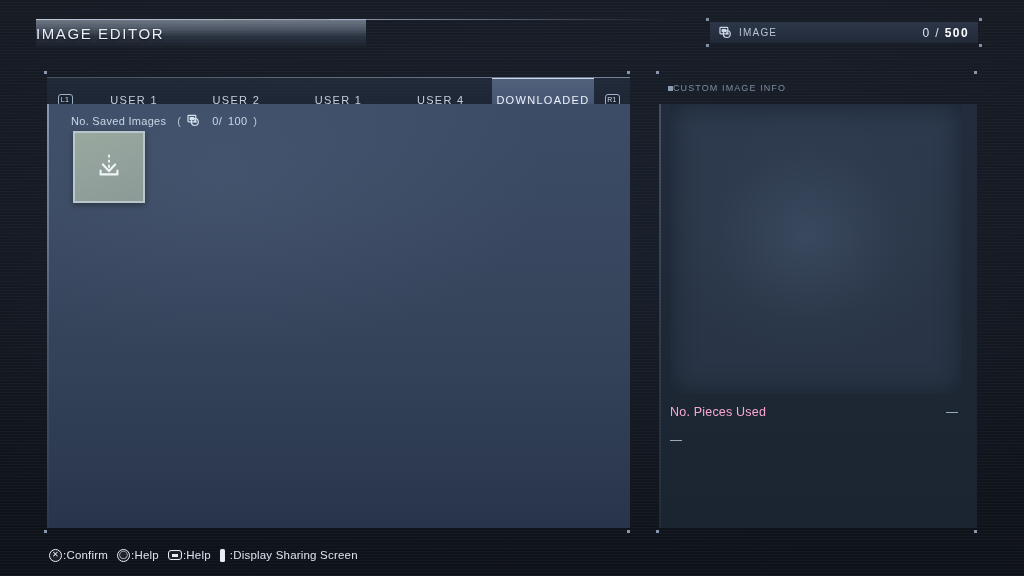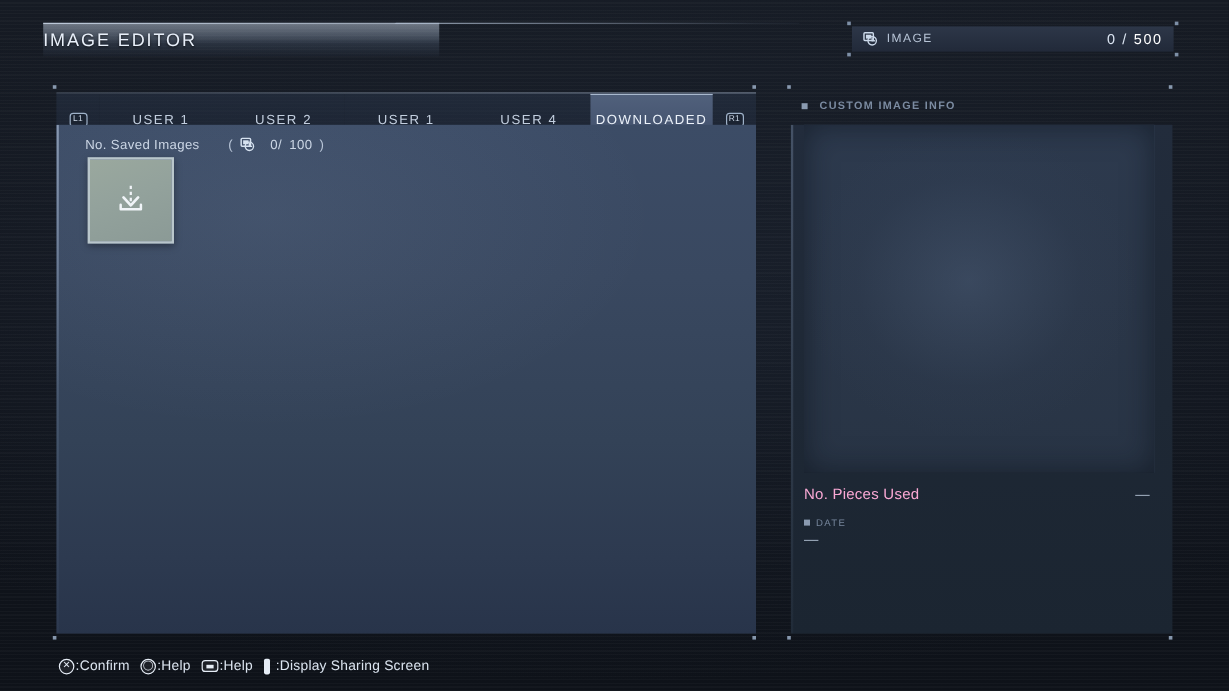--- a/index.html
+++ b/index.html
@@ -62,21 +62,21 @@
     display:flex; align-items:center; padding:0 9px;
   }
   #counter-box .tick{ position:absolute; width:3px; height:3px; background:#8fa3bd; opacity:.85; }
   #counter-box .tk-tl{ left:-4px; top:-4px; }
   #counter-box .tk-tr{ right:-4px; top:-4px; }
   #counter-box .tk-bl{ left:-4px; bottom:-4px; }
   #counter-box .tk-br{ right:-4px; bottom:-4px; }
   #counter-label{ font-size:10px; letter-spacing:1.2px; color:#b7c4d6; margin-left:7px; }
   #counter-value{ margin-left:auto; font-size:12px; letter-spacing:1.4px; color:#e8f0fb; }
   #counter-value .cur{ color:#dbe5f2; }
-  #counter-value .max{ font-weight:normal; color:#ffffff; }
+  #counter-value .max{ font-weight:bold; color:#ffffff; }
 
   .img-glyph{ width:13px; height:13px; display:block; }
 
   
   #main-panel{
     position:absolute; left:47px; top:104px; width:583px; height:424px;
     background:linear-gradient(180deg,#3c4c66 0%,#394860 30%,#334257 62%,#2a3purple 62%,#2a3549 100%);
     background:linear-gradient(180deg,#3c4c66 0%,#394860 30%,#334257 62%,#2d3a50 85%,#28344a 100%);
     overflow:hidden;
   }
@@ -115,21 +115,21 @@
   .sh-btn{
     width:15px; height:12px; border:1px solid #9fb2c9; border-radius:3px;
     display:flex; align-items:center; justify-content:center;
     font-size:7px; line-height:1; color:#cdd9e8; letter-spacing:.3px;
     background:rgba(26,34,48,.7);
   }
 
   
   #saved-row{
     position:absolute; left:71px; top:114px;
-    display:flex; align-items:center; gap:18px;
+    display:flex; align-items:center; gap:5px;
     font-size:11px; color:#cbd6e5; letter-spacing:.3px;
   }
   #saved-count{ display:flex; align-items:center; gap:6px; margin-left:6px; }
   .paren{ color:#b9c6d8; }
 
   
   #dl-tile{
     position:absolute; left:73px; top:131px; width:72px; height:72px;
     background:linear-gradient(160deg,#9aa89e 0%,#93a29c 45%,#8b9a96 100%);
     border:2px solid #b9c6cb;
@@ -143,22 +143,22 @@
     position:absolute; left:659px; top:104px; width:318px; height:424px;
     background:linear-gradient(180deg,#222c3c 0%,#1e2835 55%,#1b2531 100%);
     overflow:hidden;
   }
   #side-panel::before{
     content:""; position:absolute; left:0; top:0; bottom:0; width:2px;
     background:linear-gradient(180deg,rgba(150,170,200,.30),rgba(120,140,170,.06));
   }
   #side-head{
     position:absolute; left:668px; top:83px;
-    display:flex; align-items:center; gap:10px;
-    font-size:9px; letter-spacing:1.1px; color:#7b8ba1;font-weight:bold;
+    display:flex; align-items:center; gap:0;
+    font-size:9px; letter-spacing:1.1px; color:#7b8ba1;
   }
   .sq-bullet{ width:5px; height:5px; background:#8b9bb1; display:block; }
 
   #preview{
     position:absolute; left:670px; top:104px; width:292px; height:290px;
     background:
       radial-gradient(62% 58% at 47% 45%, rgba(92,112,142,.30) 0%, rgba(60,76,102,.10) 52%, rgba(0,0,0,0) 78%),
       linear-gradient(180deg,#2d3a4e 0%,#2b3749 50%,#283445 100%);
     box-shadow:inset 0 0 26px rgba(10,14,22,.55);
   }
@@ -311,24 +311,20 @@
 <div id="preview"></div>
 
 <div id="piece-block">
   <div id="piece-row">
     <span id="piece-name">No. Pieces Used</span>
     <span id="piece-value">—</span>
   </div>
 </div>
 
 <div id="date-block">
-  <div class="field-label">
-    <span class="sq-bullet"></span>
-    <span>DATE</span>
-  </div>
   <div id="date-value">—</div>
 </div>
 
 <div id="hintbar">
   <div class="hint">
     <span class="btn-glyph">✕</span>
     <span>:Confirm</span>
   </div>
   <div class="hint">
     <span class="btn-glyph">◯</span>

